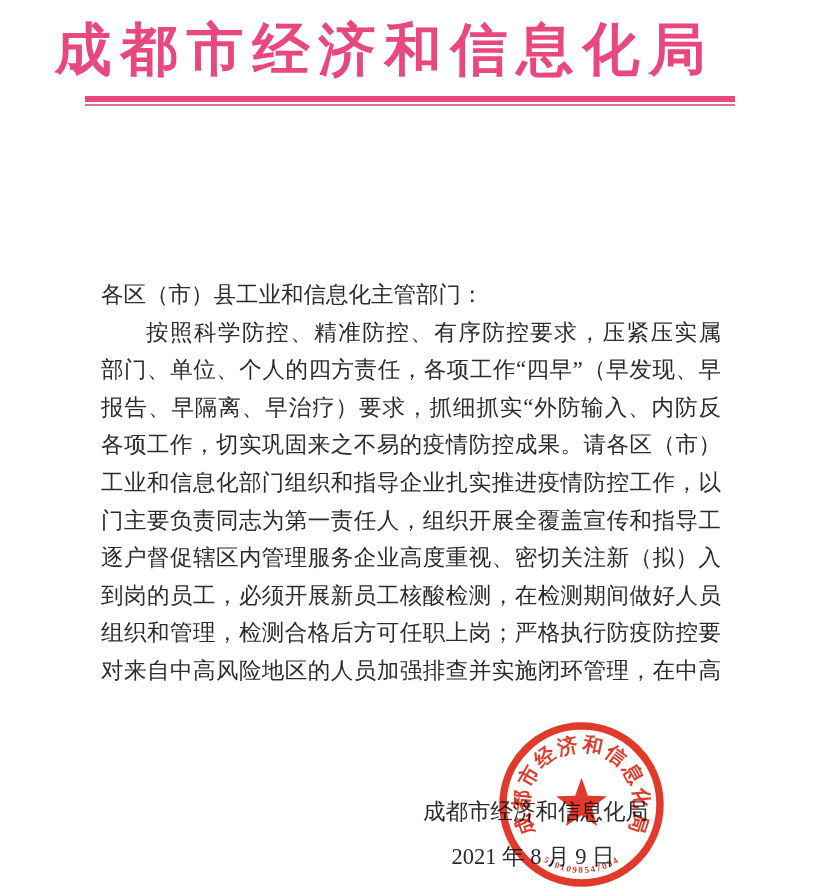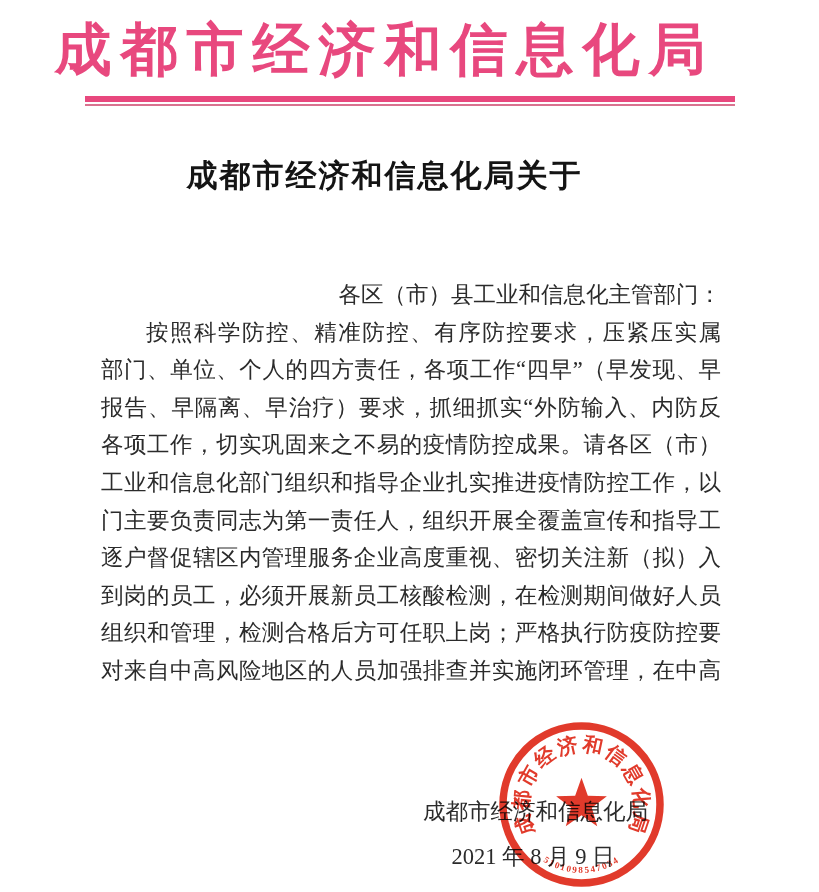--- a/index.html
+++ b/index.html
@@ -57,21 +57,21 @@
     top: 276px;
     left: 101px;
     width: 620px;
     font-size: 22.5px;
     color: var(--ink, #2b2b2b);
     line-height: 37.6px;
   }
   .body-text .line {
     height: 37.6px;
     white-space: nowrap;
-    text-align: right;
+    text-align: left;
   }
   .body-text .line.j {
     white-space: normal;
     text-align: justify;
     text-align-last: justify;
     overflow: hidden;
   }
   .signature-block {
     position: absolute;
     top: 789px;
@@ -104,21 +104,20 @@
 <body>
 
 <div class="page">
 
   <div class="letterhead">成都市经济和信息化局</div>
 
   <div class="rule-thick"></div>
   <div class="rule-thin"></div>
 
   <div class="doc-title">
-    <div>成都市经济和信息化局关于</div>
   </div>
 
   <div class="body-text">
       <div class="line">各区（市）县工业和信息化主管部门：</div>
       <div class="line j" style="text-indent: 2em;">按照科学防控、精准防控、有序防控要求，压紧压实属地、</div>
       <div class="line j">部门、单位、个人的四方责任，各项工作“四早”（早发现、早</div>
       <div class="line j">报告、早隔离、早治疗）要求，抓细抓实“外防输入、内防反弹”</div>
       <div class="line j">各项工作，切实巩固来之不易的疫情防控成果。请各区（市）县</div>
       <div class="line j">工业和信息化部门组织和指导企业扎实推进疫情防控工作，以部</div>
       <div class="line j">门主要负责同志为第一责任人，组织开展全覆盖宣传和指导工作，</div>

